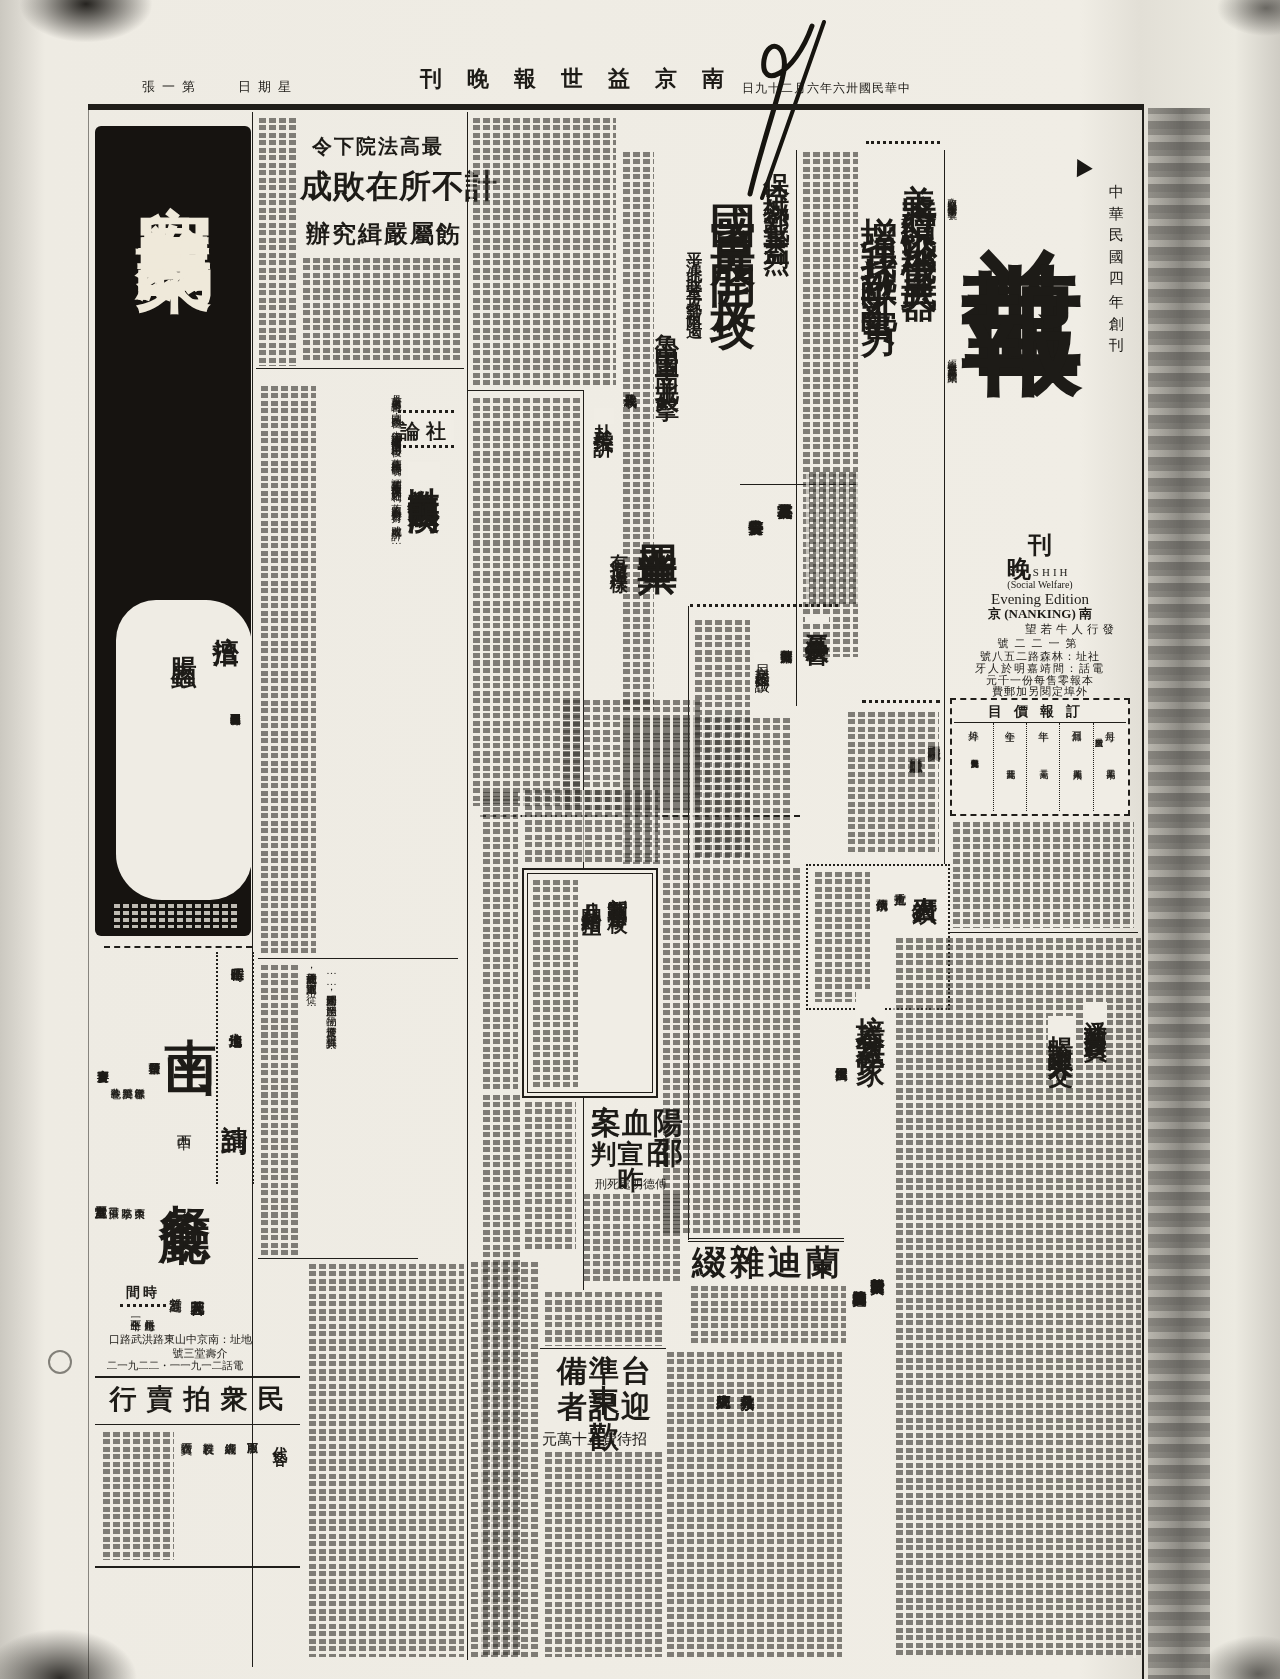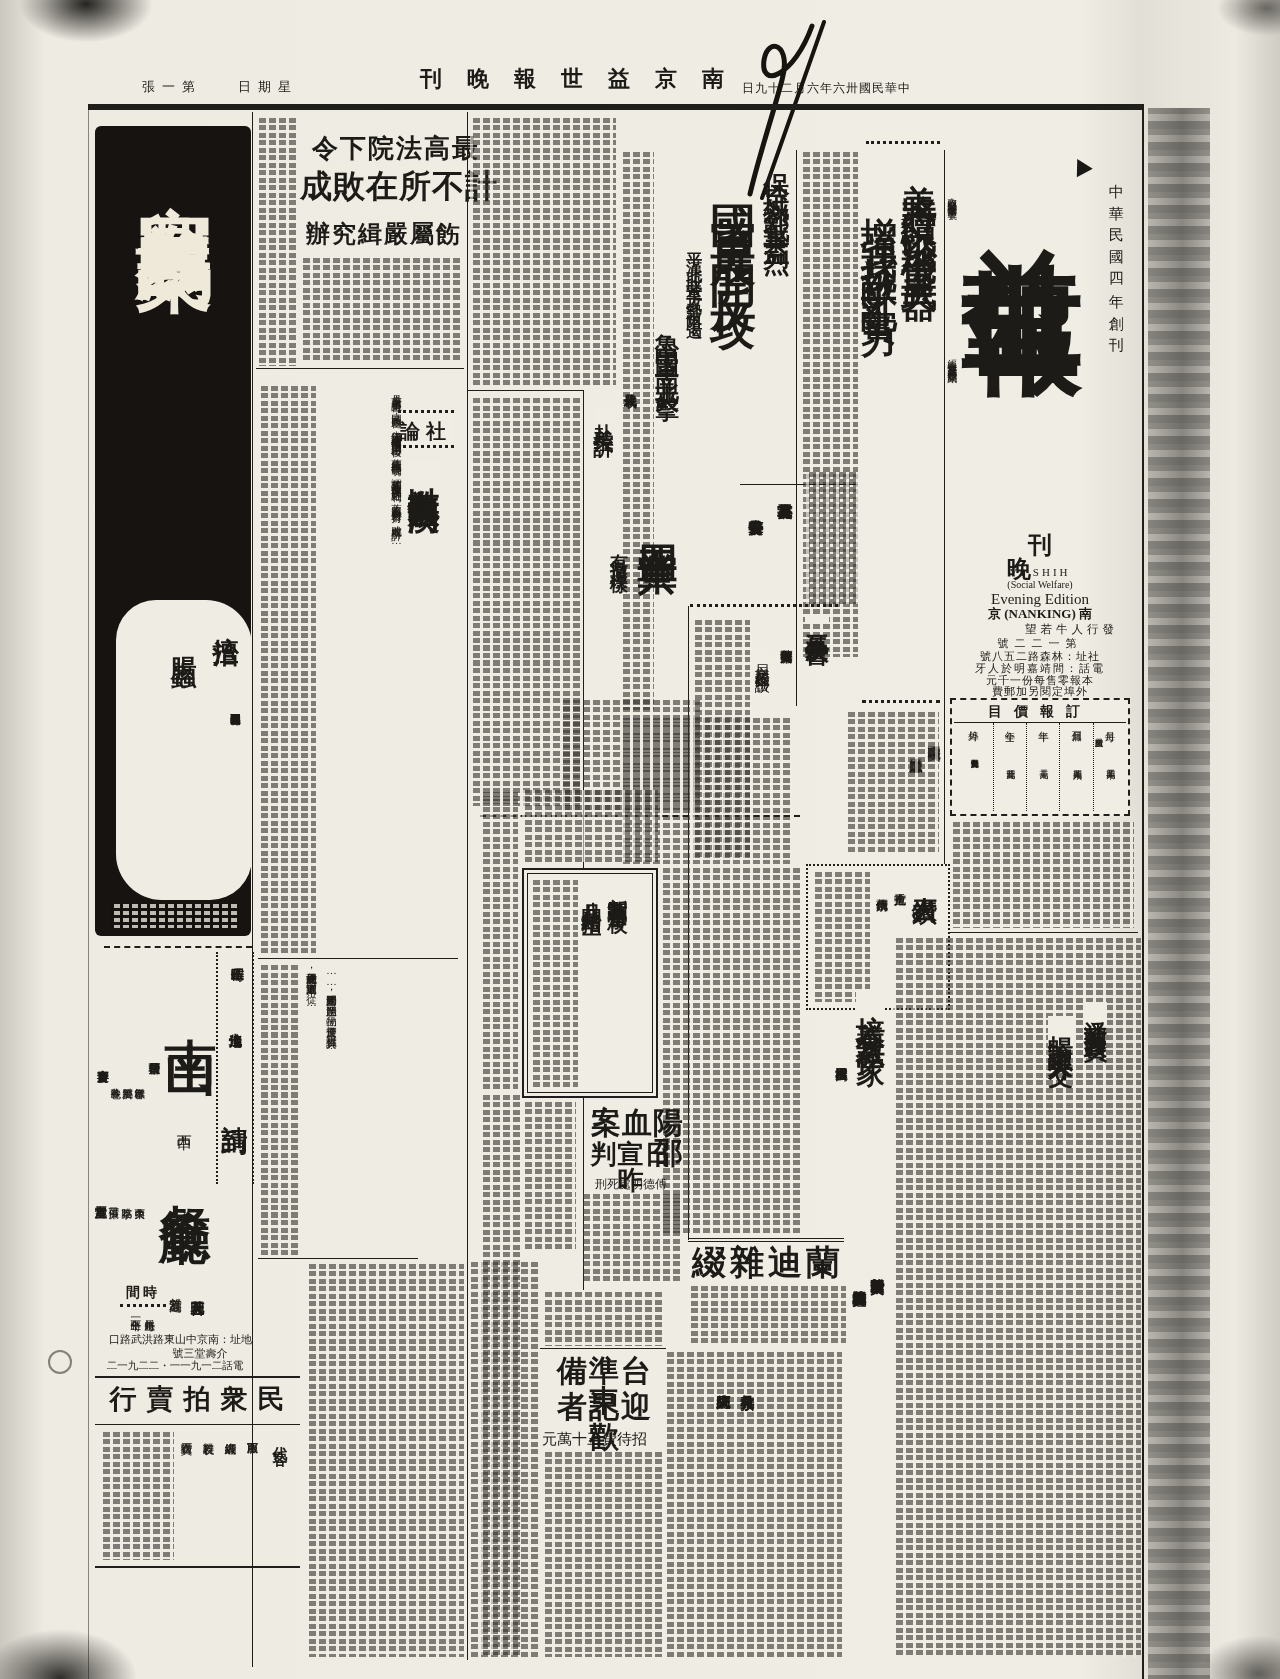--- a/index.html
+++ b/index.html
@@ -116,21 +116,21 @@
   <div class="ab dot" style="left:862px;top:700px;width:78px"></div>
   <div class="tx" style="left:845px;top:712px;width:94px;height:142px"></div>
 
   <div class="ab v hl" style="left:763px;top:152px;font-size:26px;letter-spacing:11px">保定城郊戰事益烈</div>
   <div class="ab v hl" style="left:710px;top:168px;font-size:46px;letter-spacing:20px">國軍展開反攻</div>
   <div class="ab v" style="left:686px;top:240px;font-size:16px;letter-spacing:7px;font-weight:700">平漢北段共軍攻勢被阻遏</div>
   <div class="ab v hl" style="left:655px;top:314px;font-size:24px;letter-spacing:9px">魯中國軍南北夾擊</div>
   <div class="tx" style="left:620px;top:152px;width:34px;height:558px"></div>
   <div class="tx" style="left:620px;top:718px;width:172px;height:146px"></div>
 
-  <div class="ab hl" style="left:312px;top:136px;font-size:26px;letter-spacing:2px">令下院法高最</div>
+  <div class="ab hl" style="left:312px;top:136px;font-size:20px;letter-spacing:2px">令下院法高最</div>
   <div class="ab hl" style="left:300px;top:170px;font-size:32px;letter-spacing:1px">成敗在所不計</div>
   <div class="ab hl" style="left:306px;top:222px;font-size:24px;letter-spacing:2px">辦究緝嚴屬飭</div>
   <div class="tx" style="left:300px;top:258px;width:162px;height:104px"></div>
   <div class="rh" style="left:256px;top:368px;width:208px;height:1px"></div>
   <div class="tx" style="left:256px;top:118px;width:42px;height:248px"></div>
 
   <div class="tx" style="left:470px;top:118px;width:146px;height:268px"></div>
   <div class="rh" style="left:468px;top:390px;width:115px;height:1px"></div>
   <div class="tx" style="left:470px;top:398px;width:112px;height:408px"></div>
 

